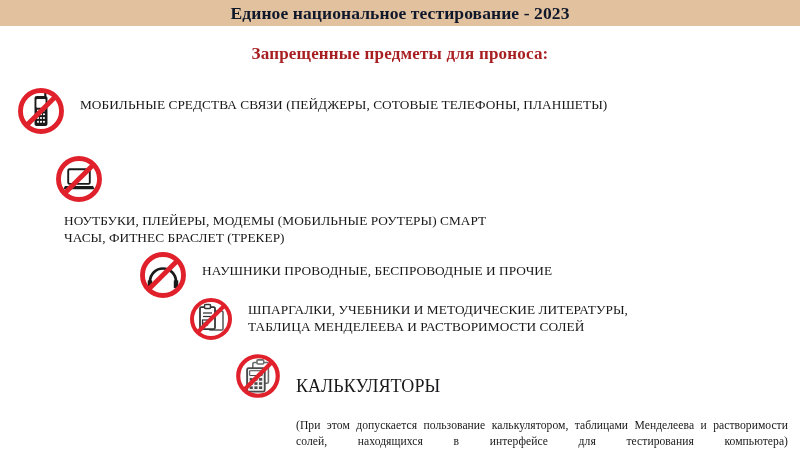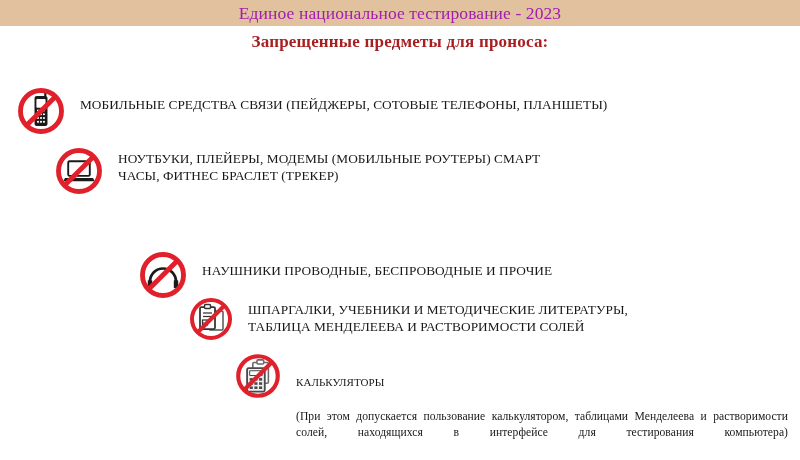--- a/index.html
+++ b/index.html
@@ -22,32 +22,32 @@
     top: 0;
     width: 800px;
     height: 26px;
     background: #e2c29e;
     display: flex;
     align-items: center;
     justify-content: center;
   }
   .header-title {
     font-family: "Liberation Serif", "DejaVu Serif", serif;
-    font-weight: normal;
+    font-weight: bold;
     font-size: 17.5px;
-    color: #a21caf;
+    color: #0f172a;
     letter-spacing: 0.1px;
     white-space: nowrap;
   }
 
   
   .subtitle {
     position: absolute;
     left: 0;
-    top: 32px;
+    top: 44px;
     width: 800px;
     text-align: center;
     font-weight: bold;
     font-size: 17px;
     color: #a81f22;
     letter-spacing: 0.2px;
   }
 
   
   .items {
@@ -72,37 +72,37 @@
     line-height: 1.30;
     letter-spacing: 0.05px;
     white-space: pre-line;
     padding-top: 2px;
   }
 
   
   #item-0 { left: 14px;  top: 2px;  }
   #item-0 .item-text { margin-left: 12px; padding-top: 12px; }
 
-  #item-1 { left: 52px;  top: 62px; }
+  #item-1 { left: 52px;  top: 70px; flex-direction: column; }
   #item-1 .item-text { margin-left: 12px; padding-top: 6px; }
 
   #item-2 { left: 96px;  top: 118px; }
   #item-2 .item-text { margin-left: 8px; padding-top: 13px; }
 
   #item-3 { left: 136px; top: 166px; }
   #item-3 .item-text { margin-left: 12px; padding-top: 14px; }
 
   #item-4 { left: 186px; top: 212px; }
   #item-4 .item-text { margin-left: 12px; padding-top: 7px; }
 
   #item-5 { left: 232px; top: 268px; }
   #item-5 .item-text { margin-left: 12px; padding-top: 8px; }
 
   .item-title {
-    font-size: 11px;
+    font-size: 18px;
     color: #18181a;
     letter-spacing: 0.05px;
   }
   .item-note {
     font-size: 11.6px;
     color: #18181a;
     line-height: 1.42;
     text-align: justify;
     width: 492px;
     margin-top: 2px;

